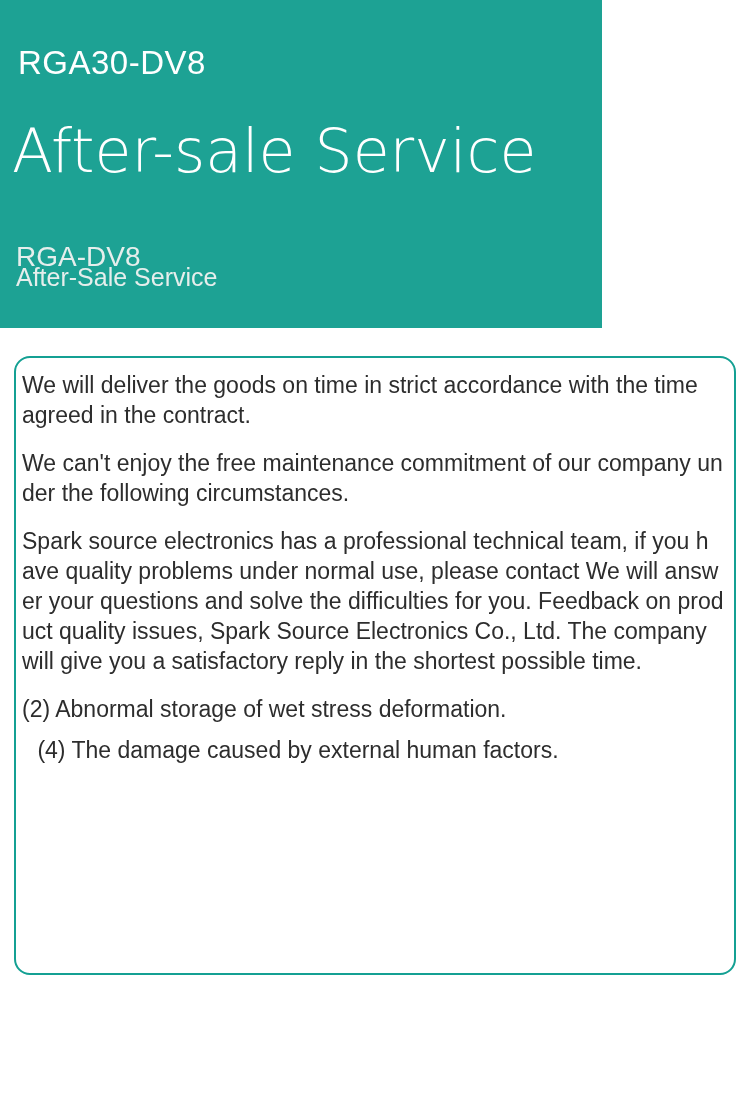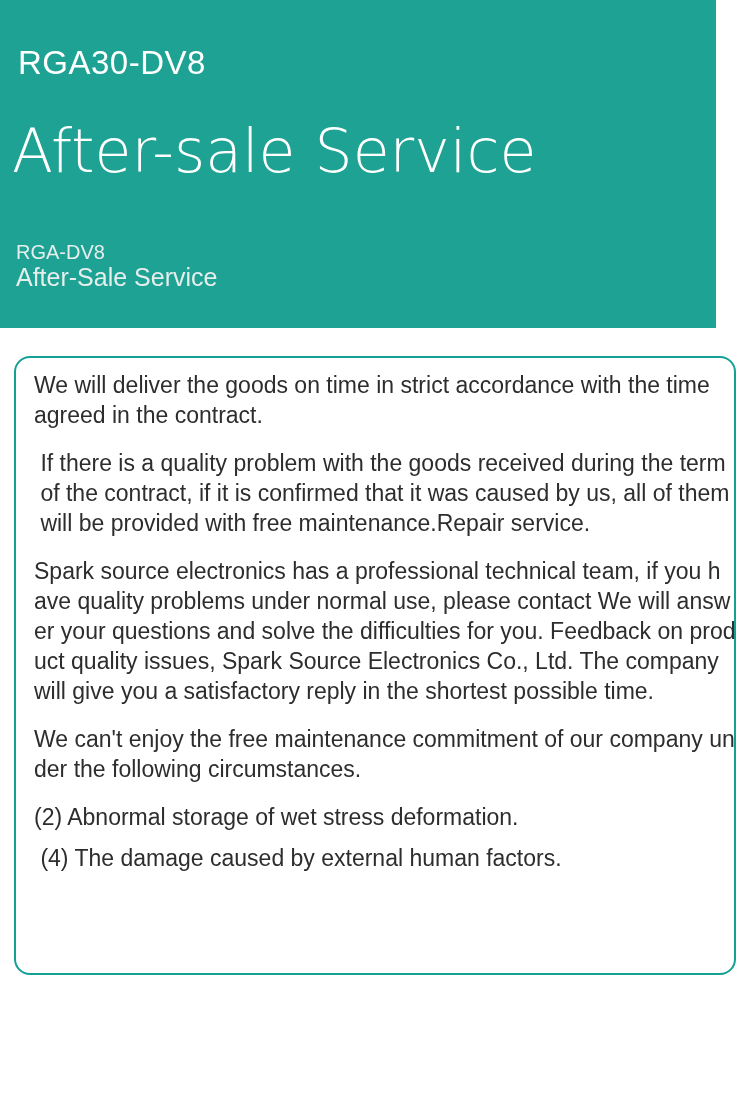--- a/index.html
+++ b/index.html
@@ -14,21 +14,21 @@
     width: 750px;
     height: 1102px;
     background: #ffffff;
     font-family: "Liberation Sans", sans-serif;
     overflow: hidden;
     position: relative;
   }
   .header {
     position: absolute;
     left: 0; top: 0;
-    width: 716px;
+    width: 602px;
     height: 328px;
     background: var(--teal);
     text-decoration: underline;
   }
   .model {
     position: absolute;
     left: 18px; top: 44px;
     font-size: 33px;
     font-weight: 400;
     color: var(--header-text);
@@ -38,70 +38,67 @@
     position: absolute;
     left: 12px; top: 116px;
     font-size: 60px;
     font-weight: 200;
     font-family: "DejaVu Sans", "Liberation Sans", sans-serif;
     color: var(--header-text);
   }
   .sub-model {
     position: absolute;
     left: 16px; top: 241px;
-    font-size: 20px;
+    font-size: 28px;
     font-weight: 400;
     color: var(--header-subtext);
   }
   .sub-title {
     position: absolute;
     left: 16px; top: 263px;
     font-size: 25px;
     font-weight: 400;
     color: var(--header-subtext);
   }
   .content-box {
     position: absolute;
     left: 14px; top: 356px;
     width: 722px;
     height: 619px;
     border: 2px solid var(--border-teal);
     border-radius: 16px;
     background: #ffffff;
-    padding: 12px 6px 18px 18px;
+    padding: 12px 6px 18px 6px;
     overflow: hidden;
   }
   .para, .list-item {
     font-size: 23px;
     line-height: 30px;
     color: var(--body-text);
     white-space: pre;
   }
   .para { margin-bottom: 18px; }
   .list-item { margin-bottom: 11px; }
-  .list-item:last-child { margin-bottom: 0; }
+  .list-item:last-child { margin-bottom: 0; margin-left: 9px; }
 </style>
 </head>
 <body>
 
 <div class="header">
   <div class="model">RGA30-DV8</div>
   <div class="big-title">After-sale Service</div>
   <div class="sub-model">RGA-DV8</div>
   <div class="sub-title">After-Sale Service</div>
 </div>
 
 <div class="content-box">
   <div class="para">We will deliver the goods on time in strict accordance with the time
 agreed in the contract.</div>
-  <div class="para"> If there is a quality problem with the goods received during the term
- of the contract, if it is confirmed that it was caused by us, all of them
- will be provided with free maintenance.Repair service.</div>
+  <div class="para">We can't enjoy the free maintenance commitment of our company un
+der the following circumstances.</div>
   <div class="para">Spark source electronics has a professional technical team, if you h
 ave quality problems under normal use, please contact We will answ
 er your questions and solve the difficulties for you. Feedback on prod
 uct quality issues, Spark Source Electronics Co., Ltd. The company
 will give you a satisfactory reply in the shortest possible time.</div>
-  <div class="para">We can't enjoy the free maintenance commitment of our company un
-der the following circumstances.</div>
   <div class="list-item">(2) Abnormal storage of wet stress deformation.</div>
   <div class="list-item"> (4) The damage caused by external human factors.</div>
 </div>
 
 </body></html>

